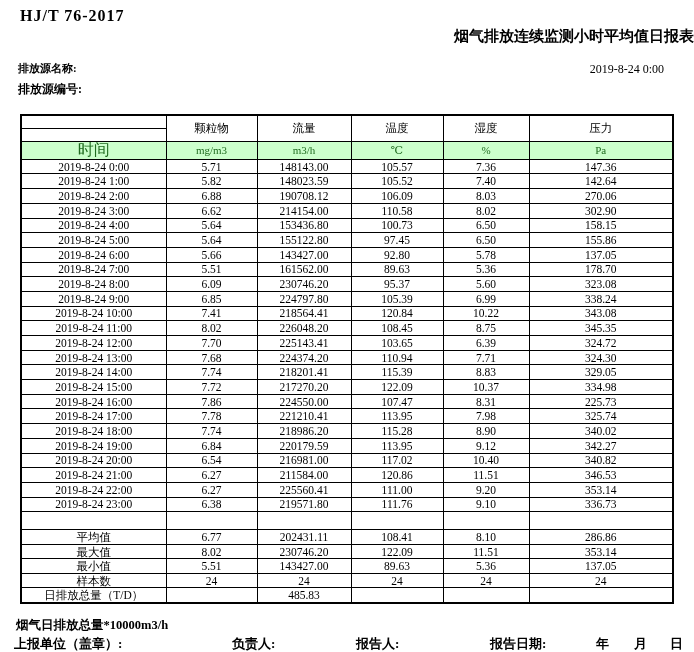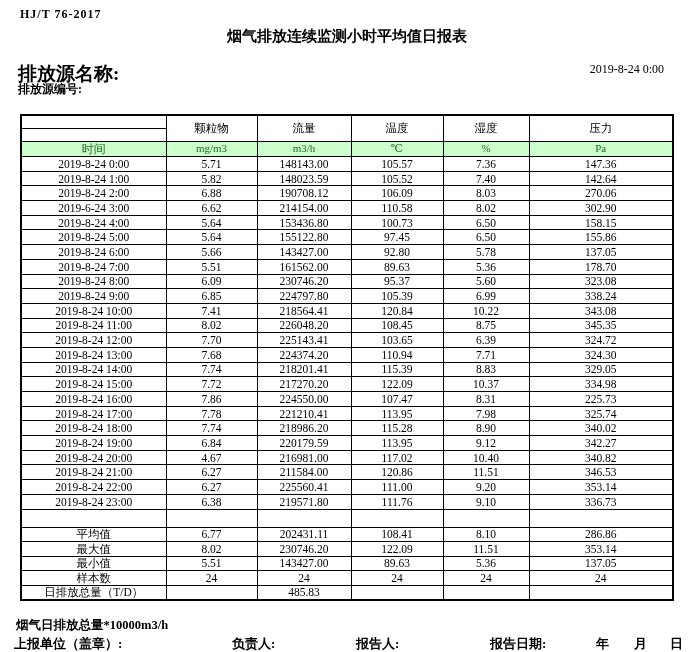--- a/index.html
+++ b/index.html
@@ -1,42 +1,42 @@
 <!DOCTYPE html>
 <html style="--green-bg: #ccffcc; --green-text: #1f6b1f;"><head>
 <meta charset="utf-8">
 <style>
   html,body{margin:0;padding:0;}
   body{
     width:694px;height:652px;background:#ffffff;position:relative;
     font-family:"Liberation Serif","DejaVu Serif",serif;color:#000;
     overflow:hidden;
   }
-  .std-no{position:absolute;left:20px;top:7px;font-size:12px;font-weight:bold;letter-spacing:1px;}
-  .title{position:absolute;left:0;top:27px;width:100%;text-align:center;font-size:15px;font-weight:bold;}
-  .meta-name{position:absolute;left:18px;top:61px;font-size:19px;font-weight:bold;}
+  .std-no{position:absolute;left:20px;top:7px;font-size:16px;font-weight:bold;letter-spacing:1px;}
+  .title{position:absolute;left:0;top:27px;width:100%;text-align:right;font-size:15px;font-weight:bold;}
+  .meta-name{position:absolute;left:18px;top:61px;font-size:11px;font-weight:bold;}
   .meta-code{position:absolute;left:18px;top:81px;font-size:12px;font-weight:bold;}
   .meta-date{position:absolute;right:30px;top:62px;font-size:12px;}
   table.report{
     position:absolute;left:20px;top:114px;width:652px;
     border-collapse:collapse;table-layout:fixed;
     border:2px solid #000;
   }
   table.report td{
     border:1px solid #000;text-align:center;vertical-align:middle;
     padding:0;font-size:11.5px;line-height:1.05;white-space:nowrap;overflow:hidden;
   }
   tr.hdr-a td{height:12px;}
   tr.hdr-b td{height:12px;}
   td.col-name{font-size:12px;}
   tr.units-row td{
     height:14px;background:var(--green-bg,#ccffcc);
     color:var(--green-text,#1f6b1f);font-size:11px;
   }
-  tr.units-row td.time-label{font-size:12px;}
+  tr.units-row td.time-label{font-size:16px;}
   tr.data-row td{height:13.7px;}
   tr.gap-row td{height:17px;}
   tr.summary-row td{height:13.5px;}
   .note{position:absolute;left:16px;top:617px;font-size:12.5px;font-weight:bold;}
   .sign-line{position:absolute;left:4px;top:635px;width:694px;height:18px;font-size:13px;font-weight:bold;}
   .sign-line span{position:absolute;top:0;}
   .lbl-unit{left:10px;}
   .lbl-resp{left:228px;text-align:right;}
   .lbl-reporter{left:352px;}
   .lbl-date{left:486px;}
@@ -102,21 +102,21 @@
       </tr>
       <tr class="data-row">
         <td>2019-8-24 2:00</td>
         <td>6.88</td>
         <td>190708.12</td>
         <td>106.09</td>
         <td>8.03</td>
         <td>270.06</td>
       </tr>
       <tr class="data-row">
-        <td>2019-6-24 3:00</td>
+        <td>2019-8-24 3:00</td>
         <td>6.62</td>
         <td>214154.00</td>
         <td>110.58</td>
         <td>8.02</td>
         <td>302.90</td>
       </tr>
       <tr class="data-row">
         <td>2019-8-24 4:00</td>
         <td>5.64</td>
         <td>153436.80</td>
@@ -239,21 +239,21 @@
       <tr class="data-row">
         <td>2019-8-24 19:00</td>
         <td>6.84</td>
         <td>220179.59</td>
         <td>113.95</td>
         <td>9.12</td>
         <td>342.27</td>
       </tr>
       <tr class="data-row">
         <td>2019-8-24 20:00</td>
-        <td>4.67</td>
+        <td>6.54</td>
         <td>216981.00</td>
         <td>117.02</td>
         <td>10.40</td>
         <td>340.82</td>
       </tr>
       <tr class="data-row">
         <td>2019-8-24 21:00</td>
         <td>6.27</td>
         <td>211584.00</td>
         <td>120.86</td>

